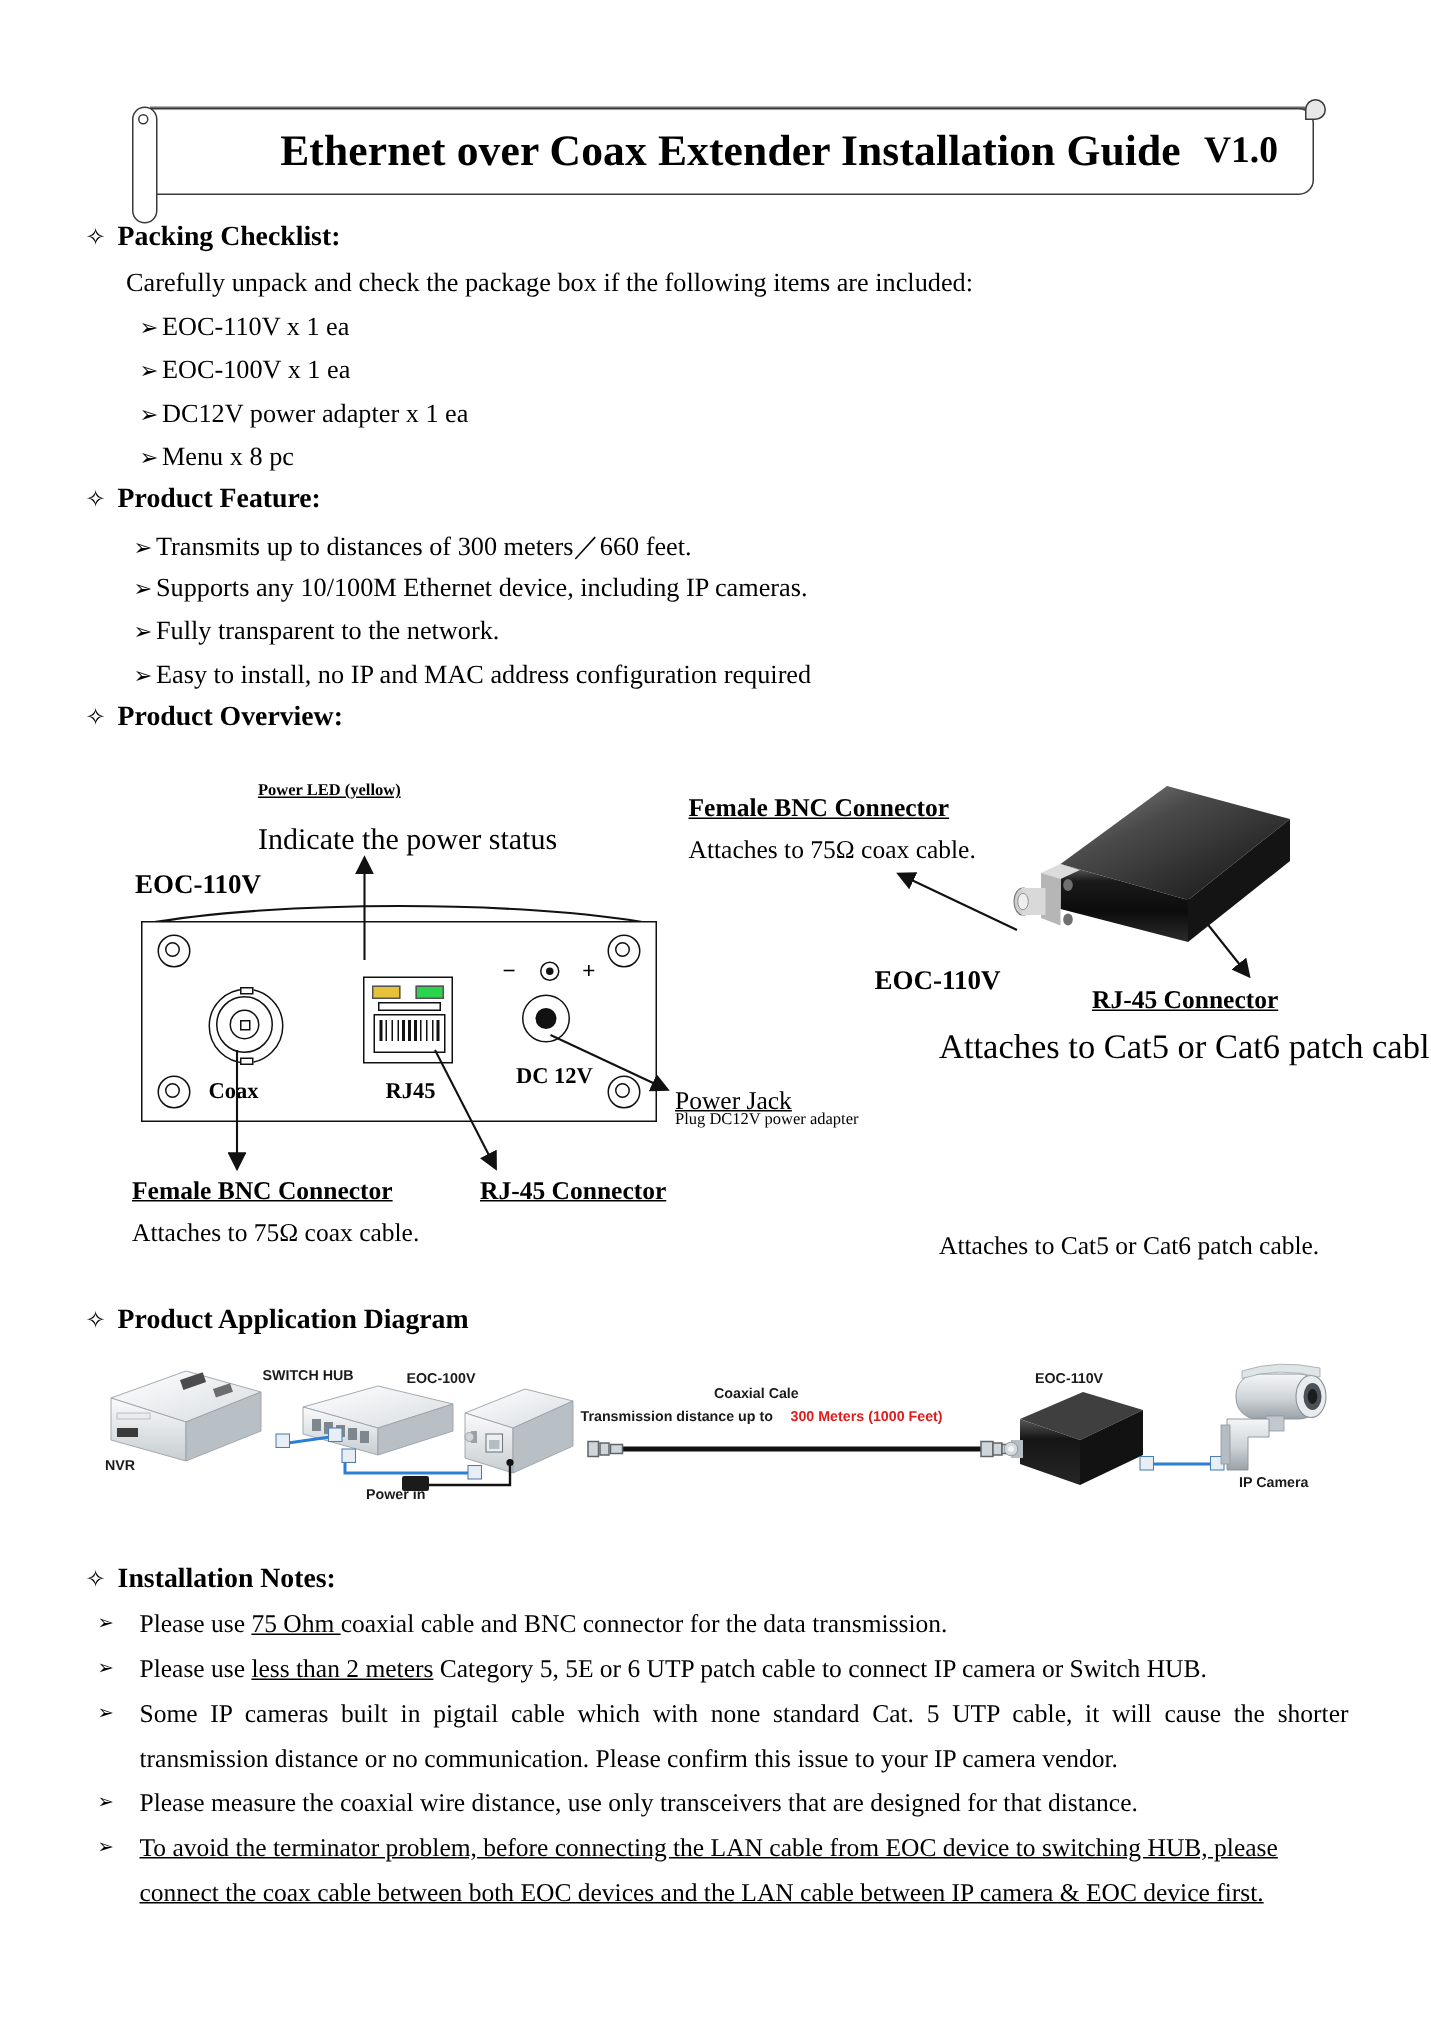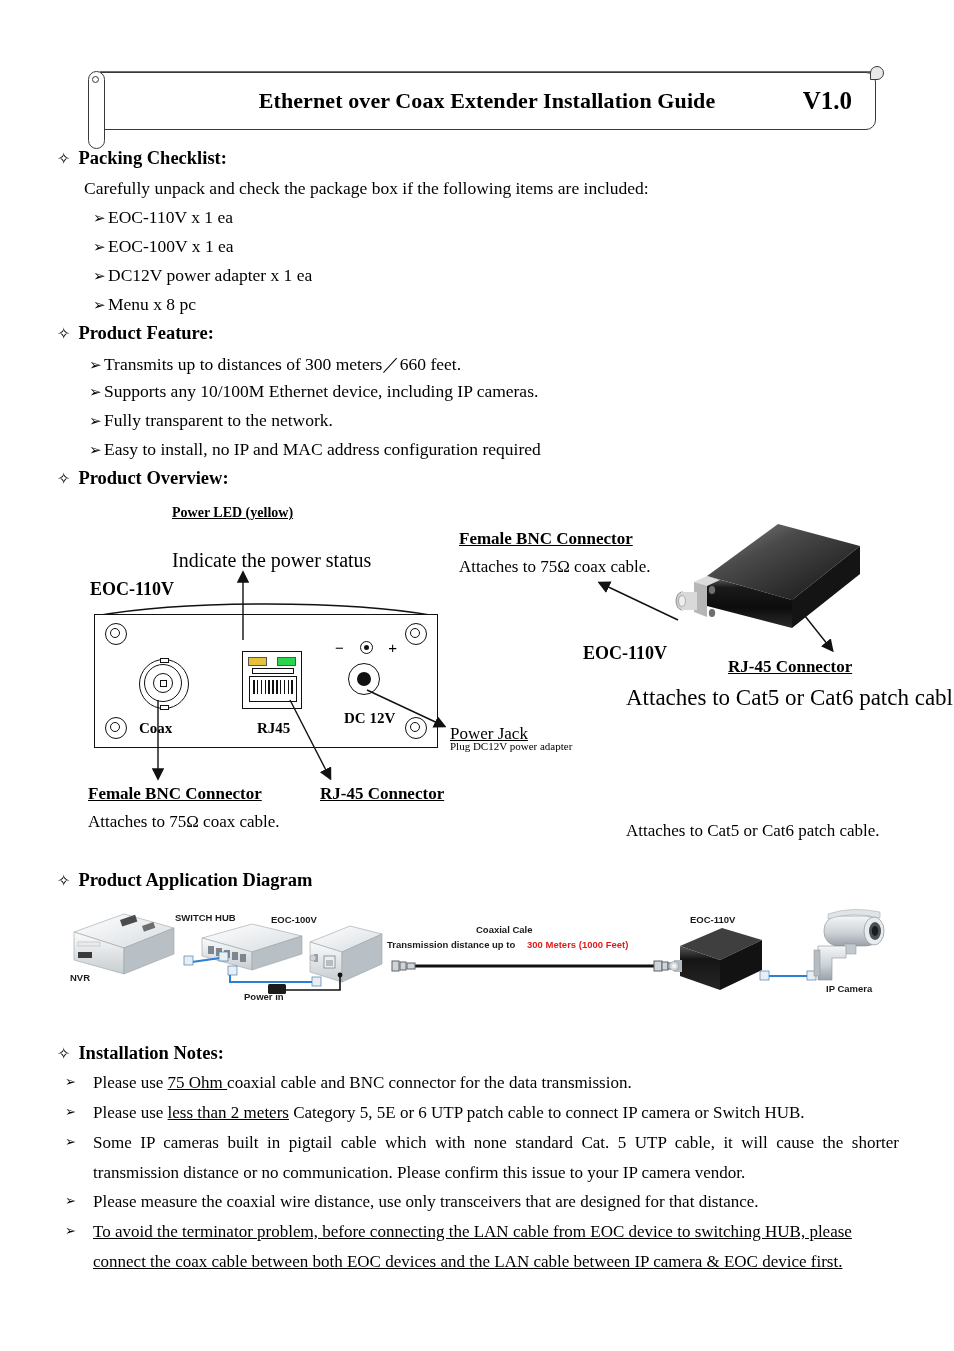--- a/index.html
+++ b/index.html
@@ -62,21 +62,21 @@
     width: 774px; height: 3px;
     background: #6d6d6d;
   }
   .title-text {
     position: absolute;
     left: 10px; top: 6px;
     width: 778px; height: 58px;
     display: flex;
     align-items: center;
     justify-content: center;
-    font-size: 22px;
+    font-size: 29px;
     font-weight: bold;
     letter-spacing: 0.1px;
     white-space: nowrap;
   }
   .title-version {
     position: absolute;
     right: 36px; top: 6px;
     height: 58px;
     display: flex;
     align-items: center;
@@ -370,21 +370,21 @@
   <span class="arw">➢</span><span>Fully transparent to the network.</span>
 </div>
 <div class="bullet-line" style="left:89px; top:439px;">
   <span class="arw">➢</span><span>Easy to install, no IP and MAC address configuration required</span>
 </div>
 
 <div class="sec-head" style="left:57px; top:468px;">
   <span class="dia">✧</span><span>Product Overview:</span>
 </div>
 
-<div class="body-line" style="left:172px; top:505px; font-weight:bold; font-size:14px; text-decoration:underline;">Power LED (yellow)</div>
+<div class="body-line" style="left:172px; top:521px; font-weight:bold; font-size:11px; text-decoration:underline;">Power LED (yellow)</div>
 <div class="body-line" style="left:172px; top:549px; font-size:20px;">Indicate the power status</div>
 
 <div class="body-line" style="left:90px; top:579px; font-weight:bold; font-size:18px;">EOC-110V</div>
 
 <div class="body-line" style="left:459px; top:529px; font-weight:bold; font-size:17px; text-decoration:underline;">Female BNC Connector</div>
 <div class="body-line" style="left:459px; top:557px; font-size:17px;">Attaches to 75Ω  coax cable.</div>
 
 <div class="body-line" style="left:583px; top:643px; font-weight:bold; font-size:18px;">EOC-110V</div>
 
 <div class="body-line" style="left:728px; top:657px; font-weight:bold; font-size:17px; text-decoration:underline;">RJ-45 Connector</div>

